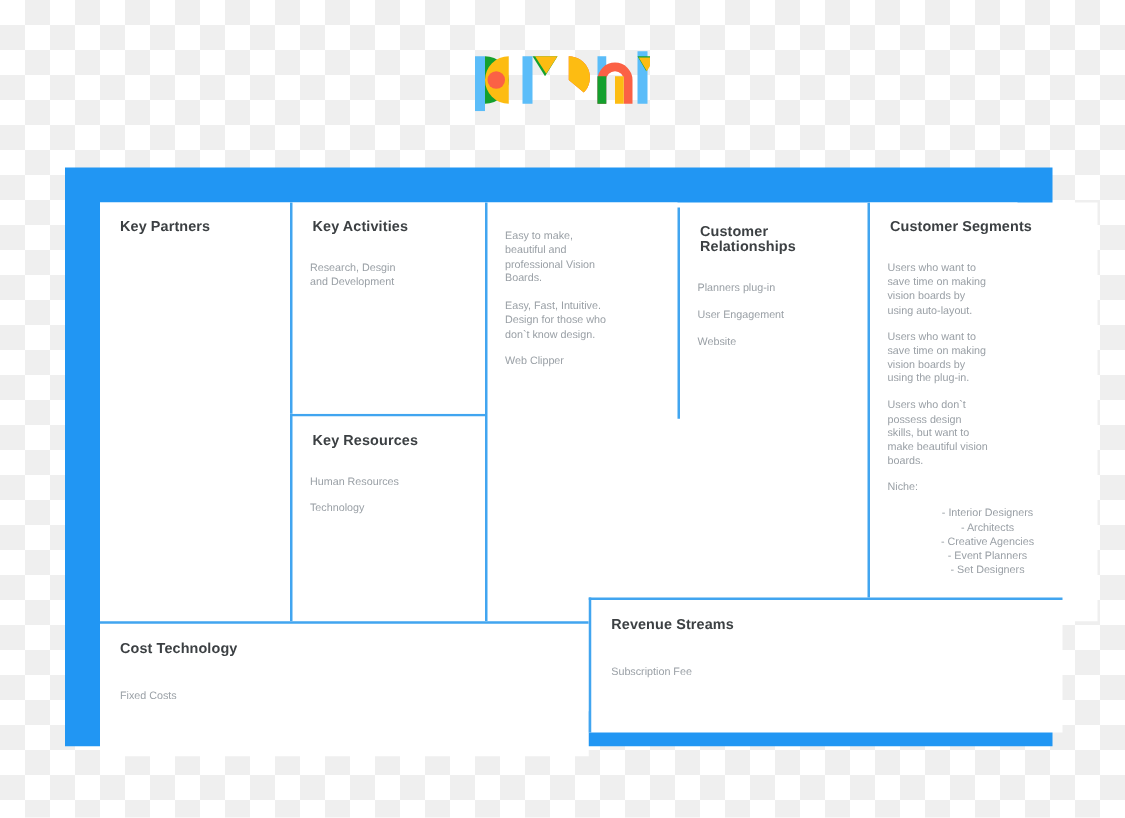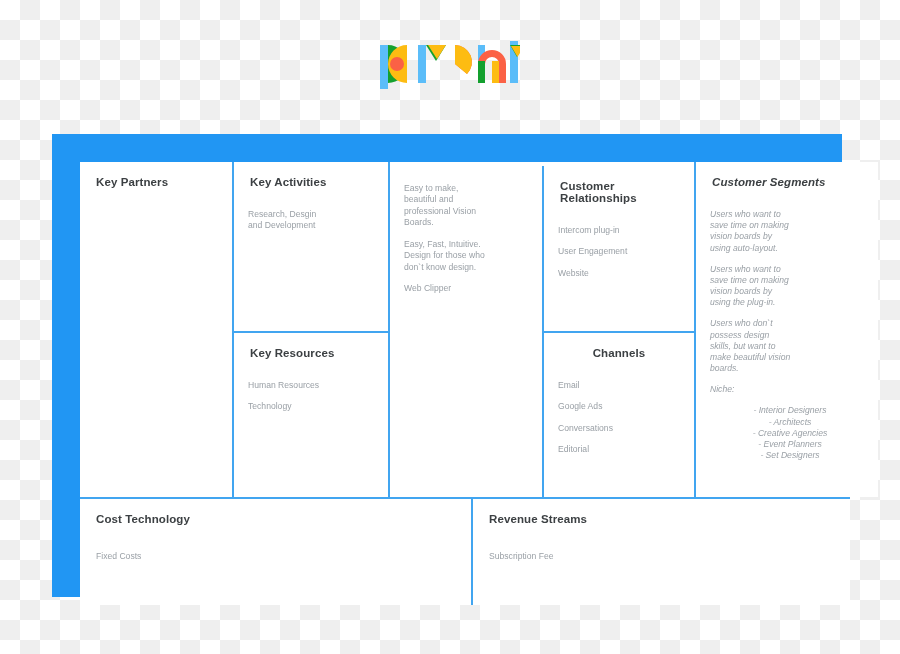--- a/index.html
+++ b/index.html
@@ -96,26 +96,26 @@
       border-left: 2px solid #41a5f0; }
 
   
   #cell-customer-relationships { left: 462px; top: 4px; width: 152px; height: 169px;
       border-left: 2px solid #41a5f0; }
   #cell-channels { left: 462px; top: 169px; width: 152px; height: 166px;
       border-left: 2px solid #41a5f0; border-top: 2px solid #41a5f0; }
 
   
   #cell-customer-segments { left: 614px; top: 0; width: 184px; height: 335px;
-      border-left: 2px solid #41a5f0; font-style: italic; }
+      border-left: 2px solid #41a5f0; }
 
   
   #cell-cost-structure { left: 0; top: 335px; width: 391px; height: 108px;
       border-top: 2px solid #41a5f0; }
-  #cell-revenue-streams { left: 391px; top: 335px; width: 379px; height: 108px;
+  #cell-revenue-streams { left: 391px; top: 316px; width: 379px; height: 108px;
       border-top: 2px solid #41a5f0; border-left: 2px solid #41a5f0; }
 
   .cs-body { margin-top: 26px; padding-left: 16px; }
 </style>
 </head>
 <body>
 
 <div id="logo-area">
   <svg id="logo-svg" width="140" height="54" viewBox="0 0 140 54">
 
@@ -175,35 +175,26 @@
         <div class="entry">Easy, Fast, Intuitive.
 Design for those who
 don`t know design.</div>
         <div class="entry">Web Clipper</div>
       </div>
     </div>
 
     <div class="cell" id="cell-customer-relationships">
       <div class="cell-title pad-title">Customer Relationships</div>
       <div class="cell-body">
-        <div class="entry">Intercom plug-in</div>
+        <div class="entry">Planners plug-in</div>
         <div class="entry">User Engagement</div>
         <div class="entry">Website</div>
       </div>
     </div>
 
-    <div class="cell" id="cell-channels">
-      <div class="cell-title pad-title-c">Channels</div>
-      <div class="cell-body">
-        <div class="entry">Email</div>
-        <div class="entry">Google Ads</div>
-        <div class="entry">Conversations</div>
-        <div class="entry">Editorial</div>
-      </div>
-    </div>
 
     <div class="cell" id="cell-customer-segments">
       <div class="cell-title pad-title">Customer Segments</div>
       <div class="cell-body">
         <div class="entry tight">Users who want to
 save time on making
 vision boards by
 using auto-layout.</div>
         <div class="entry tight">Users who want to
 save time on making

